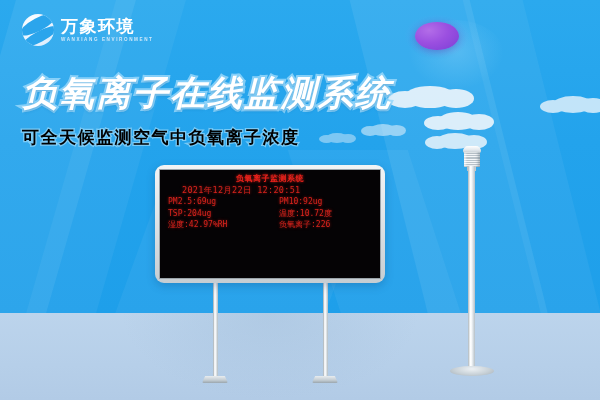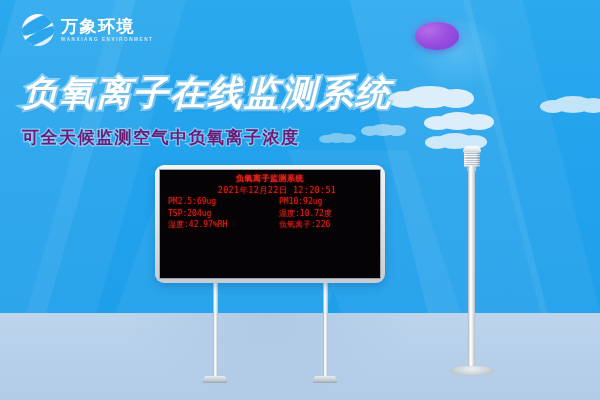--- a/index.html
+++ b/index.html
@@ -107,21 +107,21 @@
     position:absolute; left:22px; top:70px;
     font-size:35px; font-weight:bold; color:#ffffff;
     letter-spacing:2px; white-space:nowrap;
     -webkit-text-stroke:4px rgba(150,215,250,.85);
     paint-order:stroke fill;
     text-shadow:0 2px 3px rgba(20,90,150,.25);
     font-style:italic;
   }
   .subtitle {
     position:absolute; left:22px; top:126px;
-    font-size:17px; font-weight:bold; color:#701a75;
+    font-size:17px; font-weight:bold; color:#000000;
     letter-spacing:1.5px; white-space:nowrap;
     -webkit-text-stroke:2.5px rgba(150,215,250,.75);
     paint-order:stroke fill;
   }
 
   
   .billboard {
     position:absolute; left:155px; top:165px; width:230px; height:118px;
     background:linear-gradient(180deg,#F2F4F5 0%, #DDE2E5 50%, #C6CDD2 100%);
     border-radius:9px;
@@ -137,21 +137,21 @@
     position:absolute; left:0; top:0; right:0;
     padding:4px 8px 0 8px;
     font-family:"DejaVu Sans Mono","Liberation Mono",monospace;
   }
   .led-title {
     color:#E8211B; font-size:8px; font-weight:bold; text-align:center;
     letter-spacing:.5px; line-height:10px;
     text-shadow:0 0 3px rgba(255,40,30,.75);
   }
   .led-date {
-    color:#D8231C; font-size:8.5px; text-align:center; letter-spacing:.3px;
+    color:#D8231C; font-size:8.5px; text-align:left; letter-spacing:.3px;
     line-height:12px; padding-left:14px;
     text-shadow:0 0 3px rgba(255,40,30,.6);
   }
   .led-grid {
     display:grid; grid-template-columns:1fr 1fr; column-gap:6px; row-gap:0px;
     margin-top:0;
   }
   .led-cell {
     color:#D8231C; font-size:8px; line-height:11.5px; white-space:nowrap;
     text-shadow:0 0 3px rgba(255,40,30,.6);

